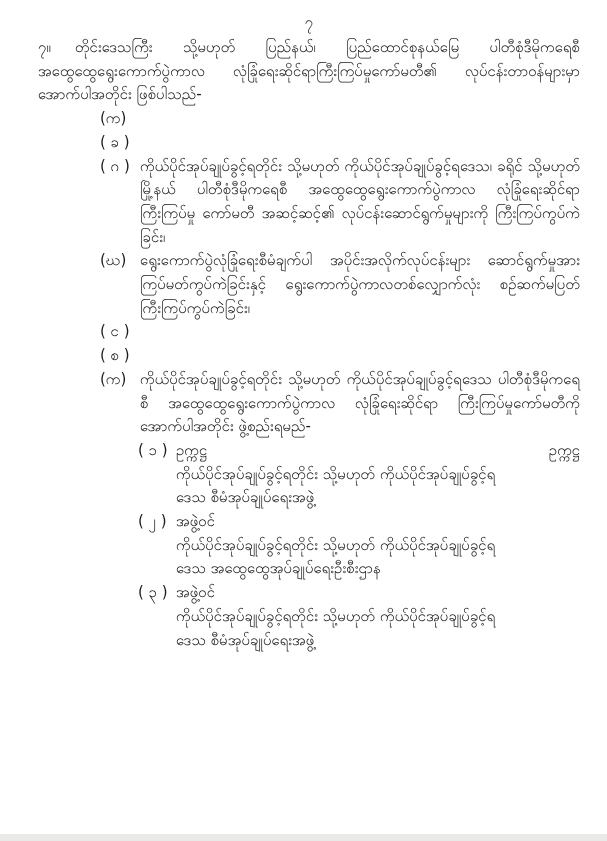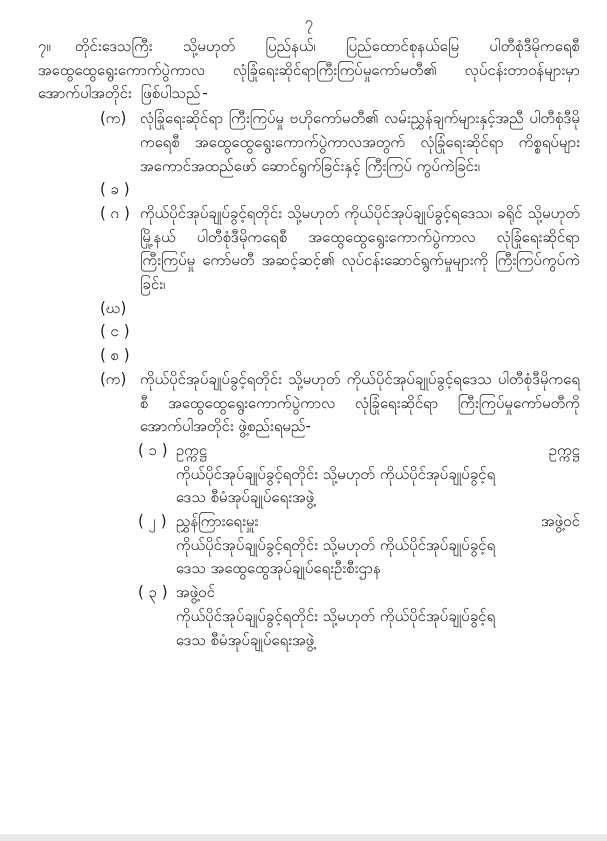--- a/index.html
+++ b/index.html
@@ -14,21 +14,21 @@
     line-height: 23.7px;
     overflow: hidden;
     box-sizing: border-box;
     padding: 10px 27px 0 38px;
   }
   .page-number {
     text-align: center;
     line-height: 24px;
     margin-bottom: 2px;
   }
-  .para { text-align: justify; font-family: Liberation Mono, monospace; }
+  .para { text-align: justify; }
   .para-num-7 { display: inline-block; width: 37px; }
   .para-num-8 { display: inline-block; width: 62px; }
   .item { display: flex; }
   .item-label {
     flex-shrink: 0;
     width: 40px;
     margin-left: 62px;
     white-space: nowrap;
   }
   .item-text { flex: 1; text-align: justify; }
@@ -53,31 +53,31 @@
 
   <div class="page-number">၇</div>
 
   <div class="para">
     <span class="para-num-7">၇။</span><span>တိုင်းဒေသကြီး သို့မဟုတ် ပြည်နယ်၊ ပြည်ထောင်စုနယ်မြေ ပါတီစုံဒီမိုကရေစီ အထွေထွေရွေးကောက်ပွဲကာလ လုံခြုံရေးဆိုင်ရာကြီးကြပ်မှုကော်မတီ၏ လုပ်ငန်းတာဝန်များမှာ အောက်ပါအတိုင်း ဖြစ်ပါသည်-</span>
   </div>
 
   <div class="items">
     <div class="item">
       <span class="item-label">(က)</span>
-      <span class="item-text">လုံခြုံရေးဆိုင်ရာ ကြီးကြပ်မှု ဗဟိုကော်မတီ၏ လမ်းညွှန်ချက်များနှင့်အညီ ပါတီစုံဒီမိုကရေစီ အထွေထွေရွေးကောက်ပွဲကာလအတွက် လုံခြုံရေးဆိုင်ရာ ကိစ္စရပ်များ အကောင်အထည်ဖော် ဆောင်ရွက်ခြင်းနှင့် ကြီးကြပ် ကွပ်ကဲခြင်း၊</span>
     </div>
     <div class="item">
       <span class="item-label">( ခ )</span>
     </div>
     <div class="item">
       <span class="item-label">( ဂ )</span>
       <span class="item-text">ကိုယ်ပိုင်အုပ်ချုပ်ခွင့်ရတိုင်း သို့မဟုတ် ကိုယ်ပိုင်အုပ်ချုပ်ခွင့်ရဒေသ၊ ခရိုင် သို့မဟုတ် မြို့နယ် ပါတီစုံဒီမိုကရေစီ အထွေထွေရွေးကောက်ပွဲကာလ လုံခြုံရေးဆိုင်ရာ ကြီးကြပ်မှု ကော်မတီ အဆင့်ဆင့်၏ လုပ်ငန်းဆောင်ရွက်မှုများကို ကြီးကြပ်ကွပ်ကဲခြင်း၊</span>
     </div>
     <div class="item">
       <span class="item-label">(ဃ)</span>
+      <span class="item-text">ရွေးကောက်ပွဲလုံခြုံရေးစီမံချက်ပါ အပိုင်းအလိုက်လုပ်ငန်းများ ဆောင်ရွက်မှုအား ကြပ်မတ်ကွပ်ကဲခြင်းနှင့် ရွေးကောက်ပွဲကာလတစ်လျှောက်လုံး စဉ်ဆက်မပြတ် ကြီးကြပ်ကွပ်ကဲခြင်း၊</span>
     </div>
     <div class="item">
       <span class="item-label">( င )</span>
     </div>
     <div class="item">
       <span class="item-label">( စ )</span>
     </div>
   </div>
 
 
@@ -93,21 +93,20 @@
         <span class="roster-no">( ၁ )</span>
         <span class="roster-title">ဥက္ကဋ္ဌ</span>
         <span class="roster-role">ဥက္ကဋ္ဌ</span>
       </div>
       <div class="roster-desc">ကိုယ်ပိုင်အုပ်ချုပ်ခွင့်ရတိုင်း သို့မဟုတ် ကိုယ်ပိုင်အုပ်ချုပ်ခွင့်ရဒေသ စီမံအုပ်ချုပ်ရေးအဖွဲ့</div>
     </div>
 
     <div class="roster-row">
       <div class="roster-head">
         <span class="roster-no">( ၂ )</span>
-        <span class="roster-title">ညွှန်ကြားရေးမှူး</span>
         <span class="roster-role">အဖွဲ့ဝင်</span>
       </div>
       <div class="roster-desc">ကိုယ်ပိုင်အုပ်ချုပ်ခွင့်ရတိုင်း သို့မဟုတ် ကိုယ်ပိုင်အုပ်ချုပ်ခွင့်ရဒေသ အထွေထွေအုပ်ချုပ်ရေးဦးစီးဌာန</div>
     </div>
 
     <div class="roster-row">
       <div class="roster-head">
         <span class="roster-no">( ၃ )</span>
         <span class="roster-role">အဖွဲ့ဝင်</span>
       </div>

